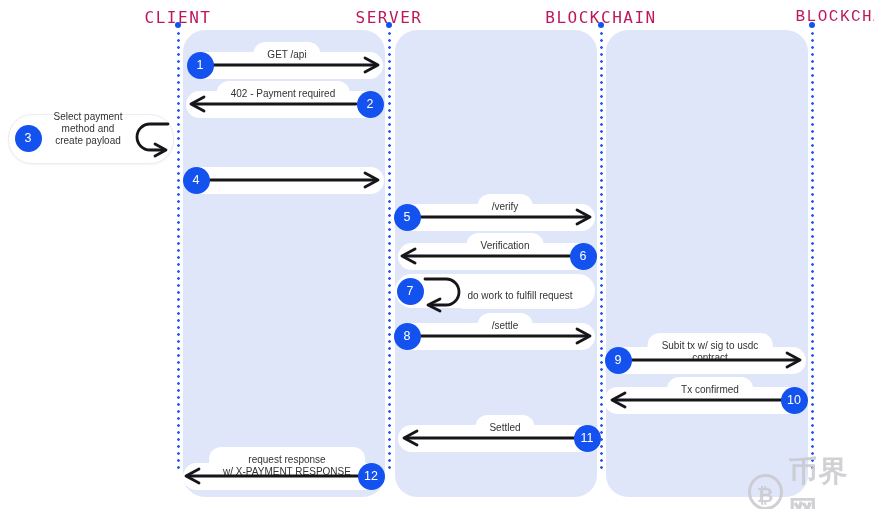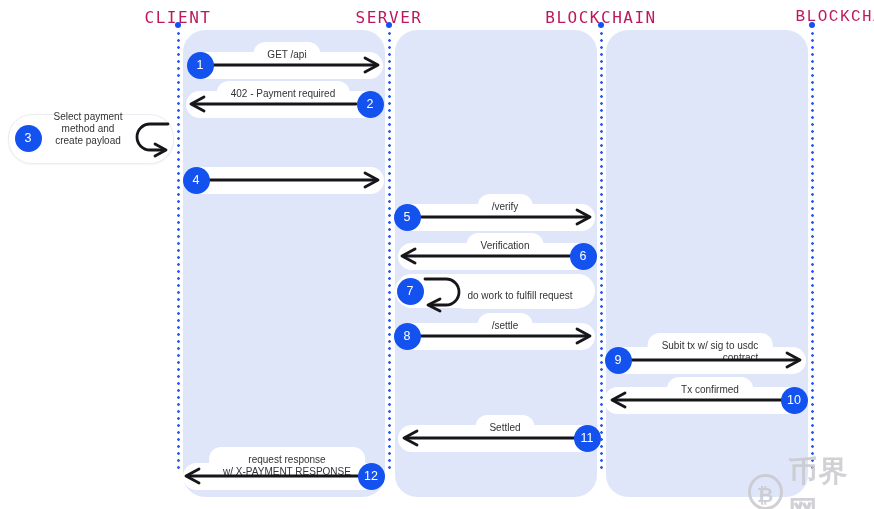--- a/index.html
+++ b/index.html
@@ -95,21 +95,21 @@
   <div class="track" style="left:604px;top:386.5px;width:204px;"></div>
   <div class="track" style="left:398px;top:424.5px;width:200px;"></div>
   <div class="track" style="left:183px;top:462.5px;width:200px;"></div>
 
   <div class="msg-label" style="left:287px;top:42px;">GET /api</div>
   <div class="msg-label" style="left:283px;top:81px;">402 - Payment required</div>
   <div class="msg-label" style="left:505px;top:194px;">/verify</div>
   <div class="msg-label" style="left:505px;top:233px;">Verification</div>
   <div class="msg-label" style="left:520px;top:283px;">do work to fulfill request</div>
   <div class="msg-label" style="left:505px;top:313px;">/settle</div>
-  <div class="msg-label" style="left:710px;top:333px;text-align:right;">Subit tx w/ sig to usdc
+  <div class="msg-label" style="left:710px;top:333px;">Subit tx w/ sig to usdc
 contract</div>
   <div class="msg-label" style="left:710px;top:377px;">Tx confirmed</div>
   <div class="msg-label" style="left:505px;top:415px;">Settled</div>
   <div class="msg-label" style="left:287px;top:447px;">request response
 w/ X-PAYMENT RESPONSE</div>
 
   <div class="note-pill"></div>
   <div class="note-text">Select payment
 method and
 create payload</div>

